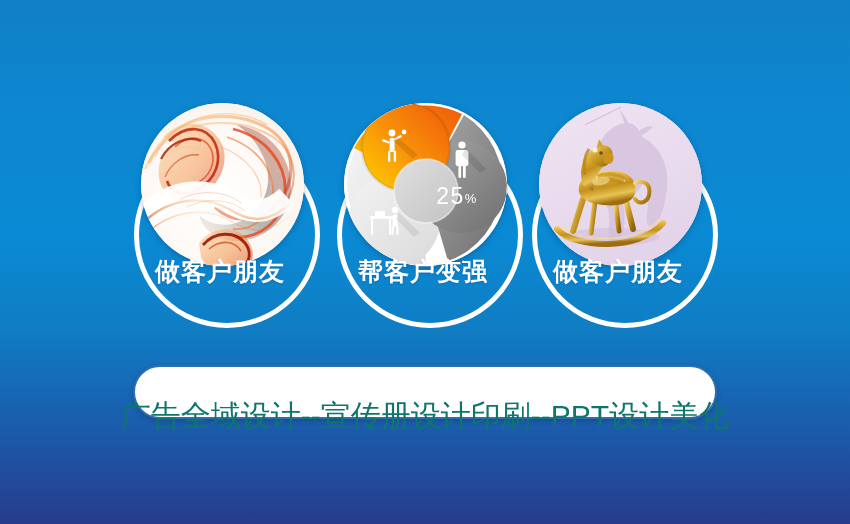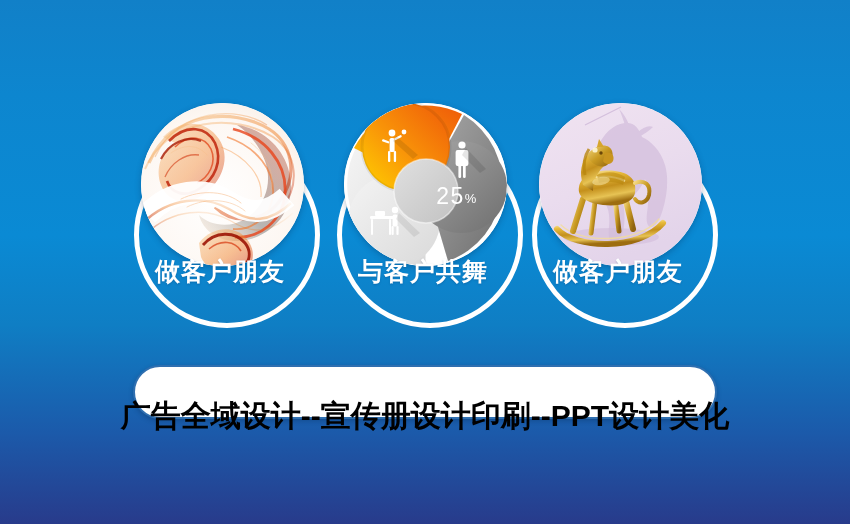--- a/index.html
+++ b/index.html
@@ -79,23 +79,23 @@
     border-radius: 27px;
     background: #ffffff;
     border: 2px solid #2f6fb0;
     box-sizing: border-box;
     display: flex;
     align-items: center;
     justify-content: center;
     box-shadow: 0 2px 5px rgba(0,25,60,.25);
   }
   #banner-text {
-    color: #000000;
+    color: #0f766e;
     font-size: 30px;
-    font-weight: 700;
+    font-weight: 400;
     letter-spacing: 0px;
     white-space: nowrap;
     margin-top: 48px;
   }
 </style>
 </head>
 <body>
 
 <div id="stage">
 
@@ -254,21 +254,21 @@
             <rect x="45" y="116" width="2" height="16" rx="1"></rect>
             <rect x="31" y="108" width="10" height="5" rx="1"></rect>
           </g>
           <path d="M55 110 L76 130 L70 134 L52 116 Z" fill="rgba(0,0,0,.08)"></path>
 
           <text x="113" y="101" fill="#ffffff" font-family="'Liberation Sans', sans-serif" font-size="23" font-weight="300" letter-spacing="1.5" text-anchor="middle">25<tspan font-size="13" dy="-1">%</tspan></text>
         </g>
       </svg>
     </div>
 
-    <div class="label">与客户共舞</div>
+    <div class="label">帮客户变强</div>
   </div>
 
   <div class="feature" style="left:525px; top:95px;">
 
     <div class="ring"></div>
 
     <div class="photo">
       <svg viewBox="0 0 163 163" xmlns="http://www.w3.org/2000/svg">
         <defs>
           <linearGradient id="lilac" x1="0" y1="0" x2="0.4" y2="1">

